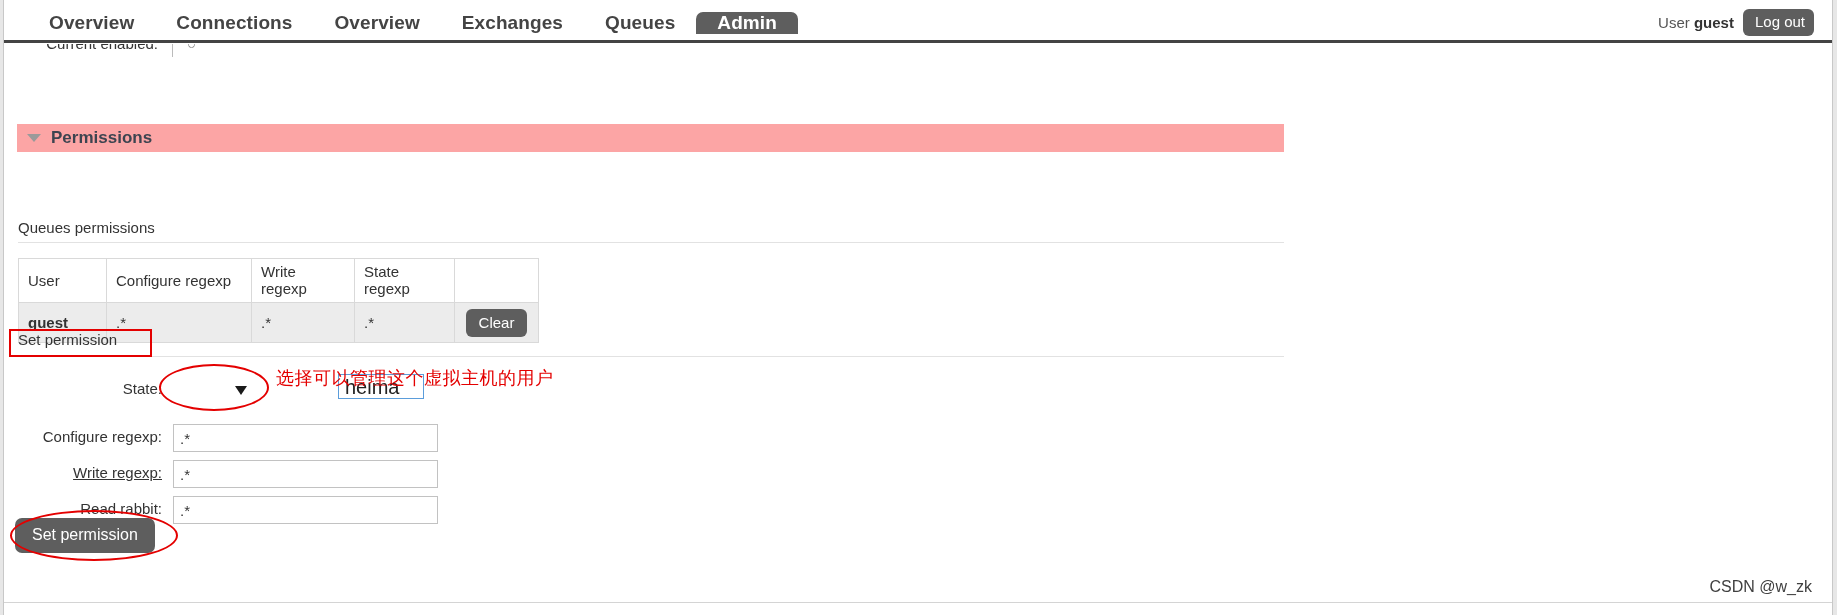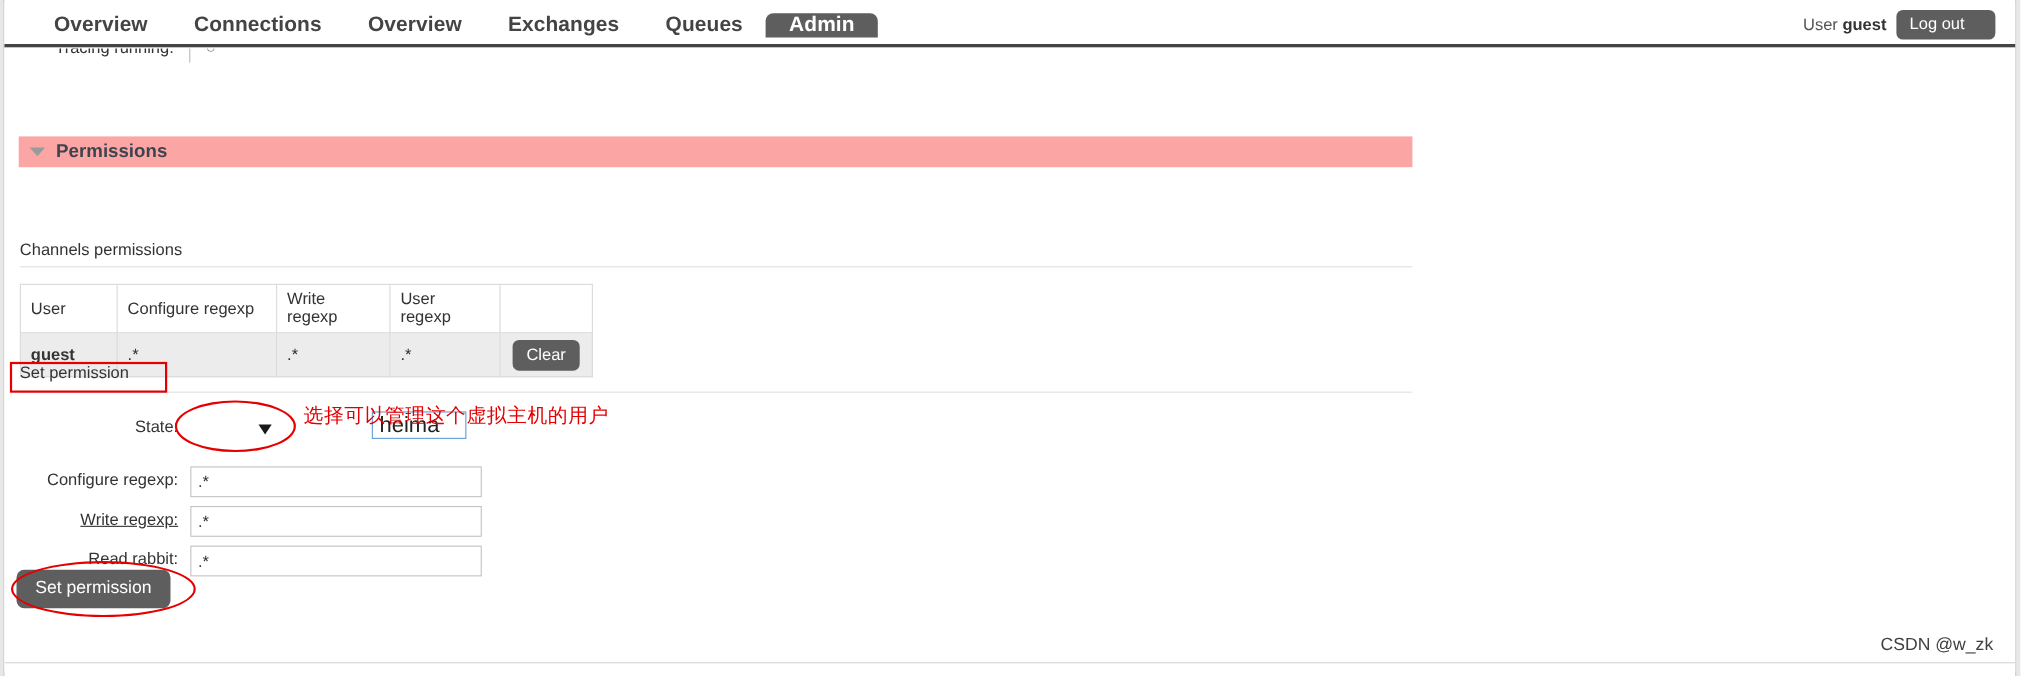--- a/index.html
+++ b/index.html
@@ -66,21 +66,21 @@
     display: flex; align-items: center; gap: 9px;
   }
   .nav-user {
     font-size: 15px; color: #555;
   }
   .nav-user b { color: #333; }
   .logout-btn {
     background: #5e5e5e;
     color: #fff;
     font-size: 15px;
-    padding: 4px 28px 5px 12px;
+    padding: 4px 9px 5px 12px;
     border-radius: 6px;
     border: none;
     font-family: inherit;
     cursor: pointer;
     line-height: 1.25;
   }
 
   
   .content {
     position: absolute; left: 4px; top: 44px; right: 5px; bottom: 5px;
@@ -314,41 +314,41 @@
     <div class="nav-right">
       <span class="nav-user"><span>User</span>
         <b>guest</b></span>
       <button class="logout-btn">Log out</button>
     </div>
   </div>
 
   <div class="content">
 
     <div class="clipped-row">
-      <span class="lbl">Tracing running:</span>
+      <span class="lbl">Current enabled:</span>
       <span class="sep"></span>
       <span class="val">○</span>
     </div>
 
 
     <div class="section-head">
       <span class="tri"></span>
       <span class="section-head-title">Permissions</span>
     </div>
 
-    <div class="subhead">Channels permissions</div>
+    <div class="subhead">Queues permissions</div>
     <div class="subhead-rule"></div>
 
     <table class="perm-table">
       <thead>
         <tr>
           <th class="col-user">User</th>
           <th class="col-configure">Configure regexp</th>
           <th class="col-write">Write regexp</th>
-          <th class="col-read">User regexp</th>
+          <th class="col-read">State regexp</th>
           <th class="col-action"></th>
         </tr>
       </thead>
       <tbody>
         <tr>
           <td class="user-cell">guest</td>
           <td>.*</td>
           <td>.*</td>
           <td>.*</td>
           <td class="action-cell">

